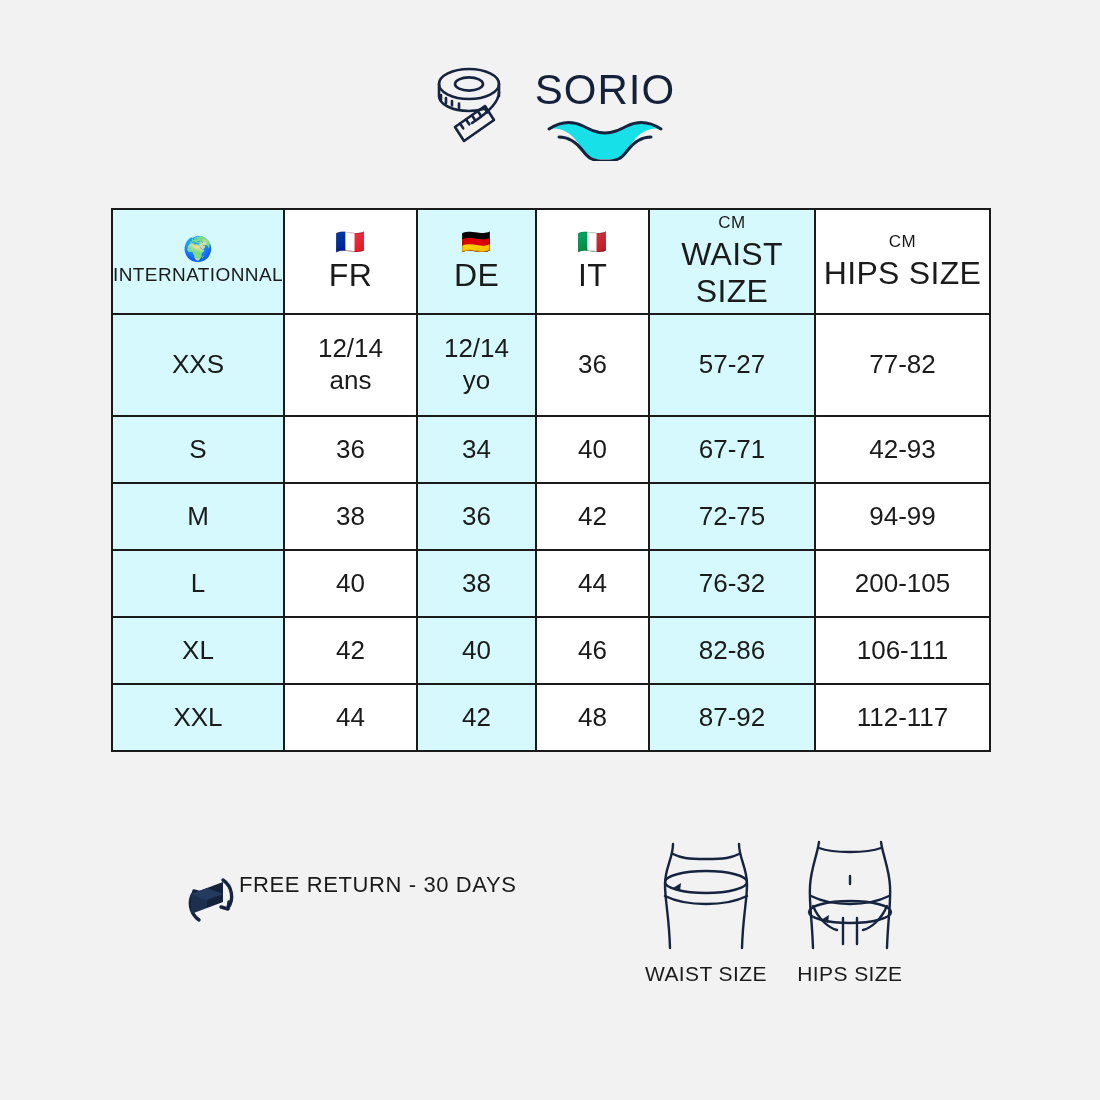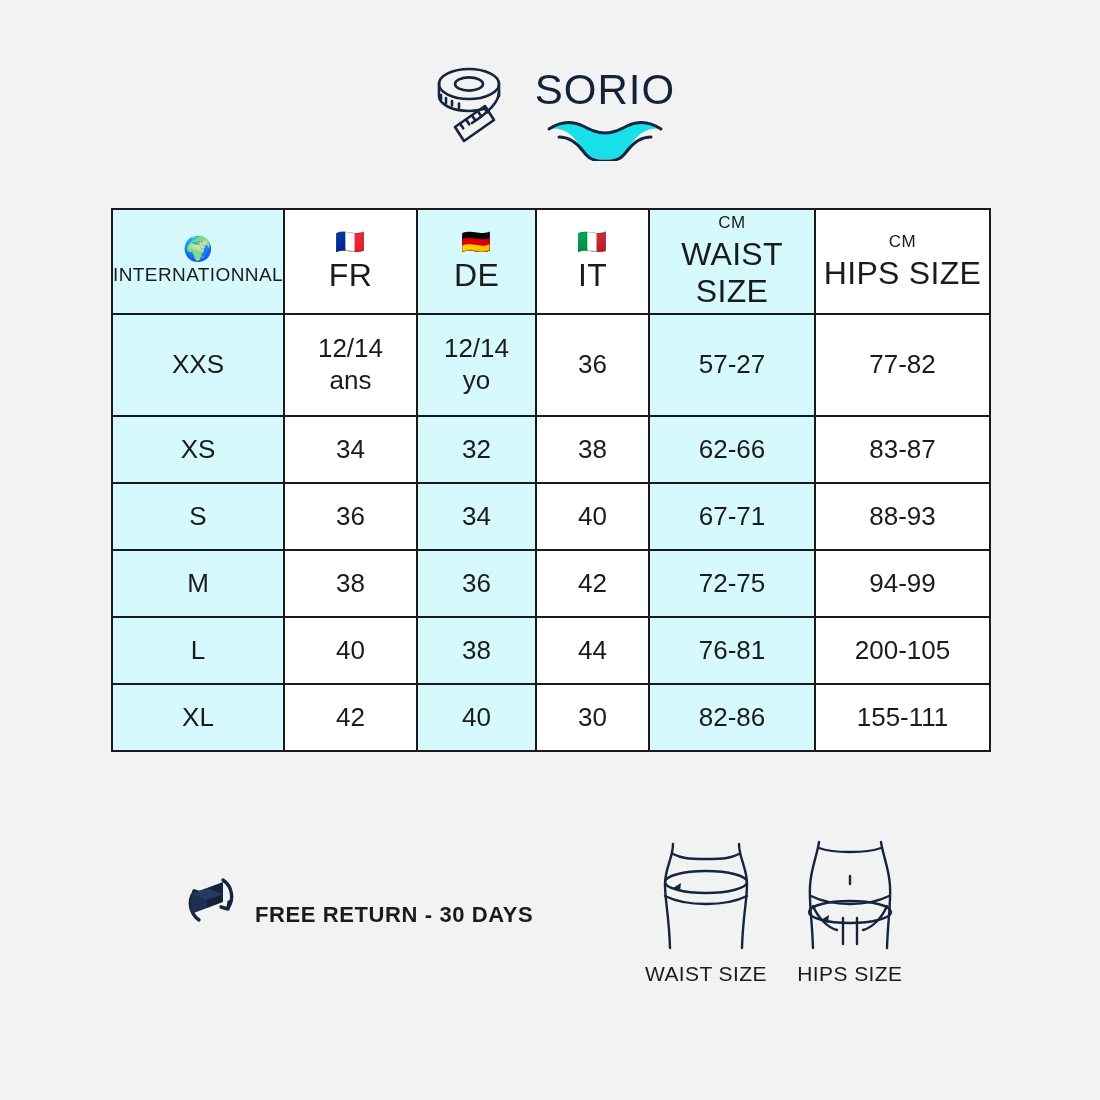--- a/index.html
+++ b/index.html
@@ -74,23 +74,21 @@
   tbody td { height: 67px; font-size: 26px; }
   tbody tr.tall td { height: 102px; }
   .cell-stack { display: flex; flex-direction: column; align-items: center; justify-content: center; line-height: 1.22; }
 
   
   .return-badge {
     position: absolute;
     left: 183px;
     top: 872px;
     display: flex;
-    align-items: flex-end;
-    gap: 16px;
-    font-weight: bold;
+    align-items: flex-start;
   }
   .return-badge .icon { width: 56px; height: 56px; flex: 0 0 auto; }
   .return-badge .txt { font-size: 22px; letter-spacing: .6px; color: #1b1b1b; }
 
   .measure-group {
     position: absolute;
     left: 645px;
     top: 840px;
     display: flex;
     gap: 28px;
@@ -208,174 +206,174 @@
         </td>
         <td>
           <div class="cell-stack">
             <div>77-82</div>
           </div>
         </td>
       </tr>
       <tr>
         <td class="tinted">
           <div class="cell-stack">
-            <div>XS</div>
-          </div>
-        </td>
-        <td>
+            <div>S</div>
+          </div>
+        </td>
+        <td>
+          <div class="cell-stack">
+            <div>36</div>
+          </div>
+        </td>
+        <td class="tinted">
           <div class="cell-stack">
             <div>34</div>
           </div>
         </td>
-        <td class="tinted">
-          <div class="cell-stack">
-            <div>32</div>
+        <td>
+          <div class="cell-stack">
+            <div>40</div>
+          </div>
+        </td>
+        <td class="tinted">
+          <div class="cell-stack">
+            <div>67-71</div>
+          </div>
+        </td>
+        <td>
+          <div class="cell-stack">
+            <div>42-93</div>
+          </div>
+        </td>
+      </tr>
+      <tr>
+        <td class="tinted">
+          <div class="cell-stack">
+            <div>M</div>
           </div>
         </td>
         <td>
           <div class="cell-stack">
             <div>38</div>
           </div>
         </td>
         <td class="tinted">
           <div class="cell-stack">
-            <div>62-66</div>
-          </div>
-        </td>
-        <td>
-          <div class="cell-stack">
-            <div>83-87</div>
+            <div>36</div>
+          </div>
+        </td>
+        <td>
+          <div class="cell-stack">
+            <div>42</div>
+          </div>
+        </td>
+        <td class="tinted">
+          <div class="cell-stack">
+            <div>72-75</div>
+          </div>
+        </td>
+        <td>
+          <div class="cell-stack">
+            <div>94-99</div>
           </div>
         </td>
       </tr>
       <tr>
         <td class="tinted">
           <div class="cell-stack">
-            <div>S</div>
-          </div>
-        </td>
-        <td>
-          <div class="cell-stack">
-            <div>36</div>
-          </div>
-        </td>
-        <td class="tinted">
-          <div class="cell-stack">
-            <div>34</div>
+            <div>L</div>
           </div>
         </td>
         <td>
           <div class="cell-stack">
             <div>40</div>
           </div>
         </td>
         <td class="tinted">
           <div class="cell-stack">
-            <div>67-71</div>
-          </div>
-        </td>
-        <td>
-          <div class="cell-stack">
-            <div>88-93</div>
+            <div>38</div>
+          </div>
+        </td>
+        <td>
+          <div class="cell-stack">
+            <div>44</div>
+          </div>
+        </td>
+        <td class="tinted">
+          <div class="cell-stack">
+            <div>76-32</div>
+          </div>
+        </td>
+        <td>
+          <div class="cell-stack">
+            <div>200-105</div>
           </div>
         </td>
       </tr>
       <tr>
         <td class="tinted">
           <div class="cell-stack">
-            <div>M</div>
-          </div>
-        </td>
-        <td>
-          <div class="cell-stack">
-            <div>38</div>
-          </div>
-        </td>
-        <td class="tinted">
-          <div class="cell-stack">
-            <div>36</div>
+            <div>XL</div>
           </div>
         </td>
         <td>
           <div class="cell-stack">
             <div>42</div>
           </div>
         </td>
         <td class="tinted">
           <div class="cell-stack">
-            <div>72-75</div>
-          </div>
-        </td>
-        <td>
-          <div class="cell-stack">
-            <div>94-99</div>
+            <div>40</div>
+          </div>
+        </td>
+        <td>
+          <div class="cell-stack">
+            <div>46</div>
+          </div>
+        </td>
+        <td class="tinted">
+          <div class="cell-stack">
+            <div>82-86</div>
+          </div>
+        </td>
+        <td>
+          <div class="cell-stack">
+            <div>106-111</div>
           </div>
         </td>
       </tr>
       <tr>
         <td class="tinted">
           <div class="cell-stack">
-            <div>L</div>
-          </div>
-        </td>
-        <td>
-          <div class="cell-stack">
-            <div>40</div>
-          </div>
-        </td>
-        <td class="tinted">
-          <div class="cell-stack">
-            <div>38</div>
+            <div>XXL</div>
           </div>
         </td>
         <td>
           <div class="cell-stack">
             <div>44</div>
           </div>
         </td>
         <td class="tinted">
           <div class="cell-stack">
-            <div>76-81</div>
-          </div>
-        </td>
-        <td>
-          <div class="cell-stack">
-            <div>200-105</div>
-          </div>
-        </td>
-      </tr>
-      <tr>
-        <td class="tinted">
-          <div class="cell-stack">
-            <div>XL</div>
-          </div>
-        </td>
-        <td>
-          <div class="cell-stack">
             <div>42</div>
           </div>
         </td>
-        <td class="tinted">
-          <div class="cell-stack">
-            <div>40</div>
-          </div>
-        </td>
-        <td>
-          <div class="cell-stack">
-            <div>30</div>
-          </div>
-        </td>
-        <td class="tinted">
-          <div class="cell-stack">
-            <div>82-86</div>
-          </div>
-        </td>
-        <td>
-          <div class="cell-stack">
-            <div>155-111</div>
+        <td>
+          <div class="cell-stack">
+            <div>48</div>
+          </div>
+        </td>
+        <td class="tinted">
+          <div class="cell-stack">
+            <div>87-92</div>
+          </div>
+        </td>
+        <td>
+          <div class="cell-stack">
+            <div>112-117</div>
           </div>
         </td>
       </tr>
     </tbody>
 </table>
 
 <div class="return-badge">
   <svg class="icon" viewBox="0 0 56 56">
     <path d="M40 8a20 20 0 0 1 5 28" fill="none" stroke="#16243f" stroke-width="3.4" stroke-linecap="round"></path>
     <path d="M46 30l-1 7-7-2" fill="none" stroke="#16243f" stroke-width="3.4" stroke-linecap="round" stroke-linejoin="round"></path>

